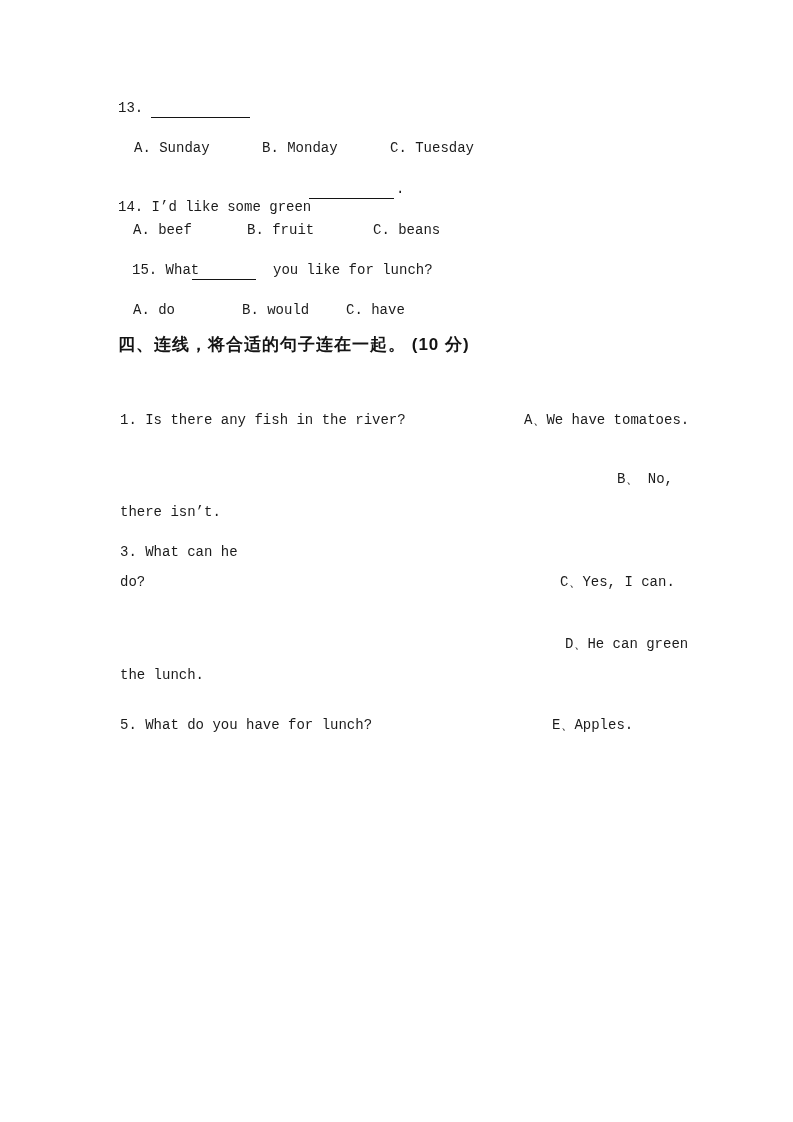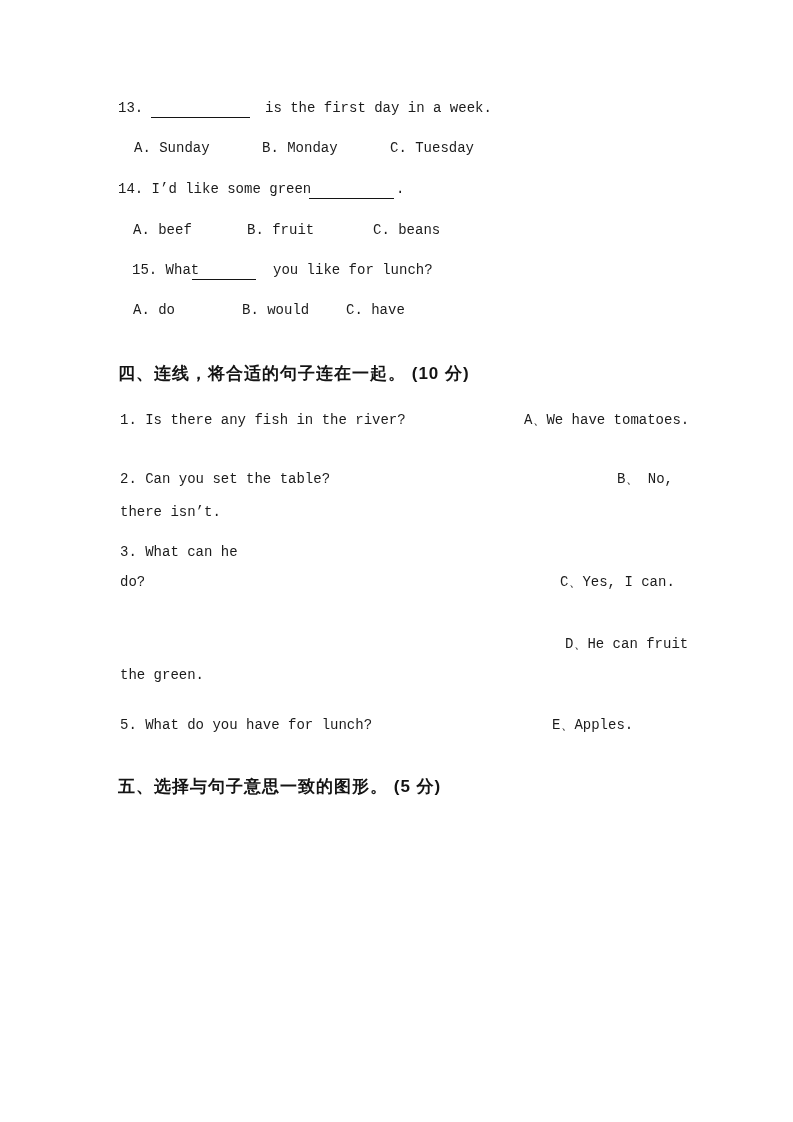--- a/index.html
+++ b/index.html
@@ -36,59 +36,56 @@
   .pic { position:absolute; }
   .pic svg { display:block; width:100%; height:100%; }
 </style>
 </head>
 <body>
 
 <div class="page">
 
   <span class="t" style="left:118px;top:100px">13.</span>
   <span class="blank" style="left:151px;top:104px;width:99px;height:14px"></span>
-  <span class="t" style="left:265px;top:100px">is the first day in a week.</span>
   <span class="t" style="left:134px;top:140px">A. Sunday</span>
   <span class="t" style="left:262px;top:140px">B. Monday</span>
   <span class="t" style="left:390px;top:140px">C. Tuesday</span>
 
-  <span class="t" style="left:118px;top:181px">14. I’d like some green</span>
+  <span class="t" style="left:118px;top:199px">14. I’d like some green</span>
   <span class="blank" style="left:309px;top:185px;width:85px;height:14px"></span>
   <span class="t" style="left:396px;top:181px">.</span>
   <span class="t" style="left:133px;top:222px">A. beef</span>
   <span class="t" style="left:247px;top:222px">B. fruit</span>
   <span class="t" style="left:373px;top:222px">C. beans</span>
 
   <span class="t" style="left:132px;top:262px">15. What</span>
   <span class="blank" style="left:192px;top:266px;width:64px;height:14px"></span>
   <span class="t" style="left:273px;top:262px">you like for lunch?</span>
   <span class="t" style="left:133px;top:302px">A. do</span>
   <span class="t" style="left:242px;top:302px">B. would</span>
   <span class="t" style="left:346px;top:302px">C. have</span>
 
-  <span class="cn" style="left:118px;top:363px">四、连线，将合适的句子连在一起。 (10 分)</span>
+  <span class="cn" style="left:118px;top:334px">四、连线，将合适的句子连在一起。 (10 分)</span>
 
   <span class="t" style="left:120px;top:412px">1. Is there any fish in the river?</span>
   <span class="t" style="left:524px;top:412px">A、We have tomatoes.</span>
 
-  <span class="t" style="left:120px;top:471px">2. Can you set the table?</span>
   <span class="t" style="left:617px;top:471px">B、 No,</span>
   <span class="t" style="left:120px;top:504px">there isn’t.</span>
 
   <span class="t" style="left:120px;top:544px">3. What can he</span>
   <span class="t" style="left:120px;top:574px">do?</span>
   <span class="t" style="left:560px;top:574px">C、Yes, I can.</span>
 
-  <span class="t" style="left:565px;top:636px">D、He can fruit</span>
-  <span class="t" style="left:120px;top:667px">the green.</span>
+  <span class="t" style="left:565px;top:636px">D、He can green</span>
+  <span class="t" style="left:120px;top:667px">the lunch.</span>
 
   <span class="t" style="left:120px;top:717px">5. What do you have for lunch?</span>
   <span class="t" style="left:552px;top:717px">E、Apples.</span>
 
-  <span class="cn" style="left:118px;top:776px">五、选择与句子意思一致的图形。 (5 分)</span>
 
   <span class="t" style="left:118px;top:905px">A.</span>
   <span class="t" style="left:250px;top:905px">B.</span>
   <span class="t" style="left:393px;top:905px">C.</span>
   <span class="t" style="left:518px;top:905px">D.</span>
   <span class="t" style="left:622px;top:905px">E.</span>
 
   <div class="pic" style="left:128px;top:822px;width:116px;height:100px">
     <svg viewBox="0 0 116 100">
       <path d="M22,60 L90,60 L101,96 L13,96 Z" fill="#ffffff" stroke="#6a6a6a" stroke-width="1.5"></path>

